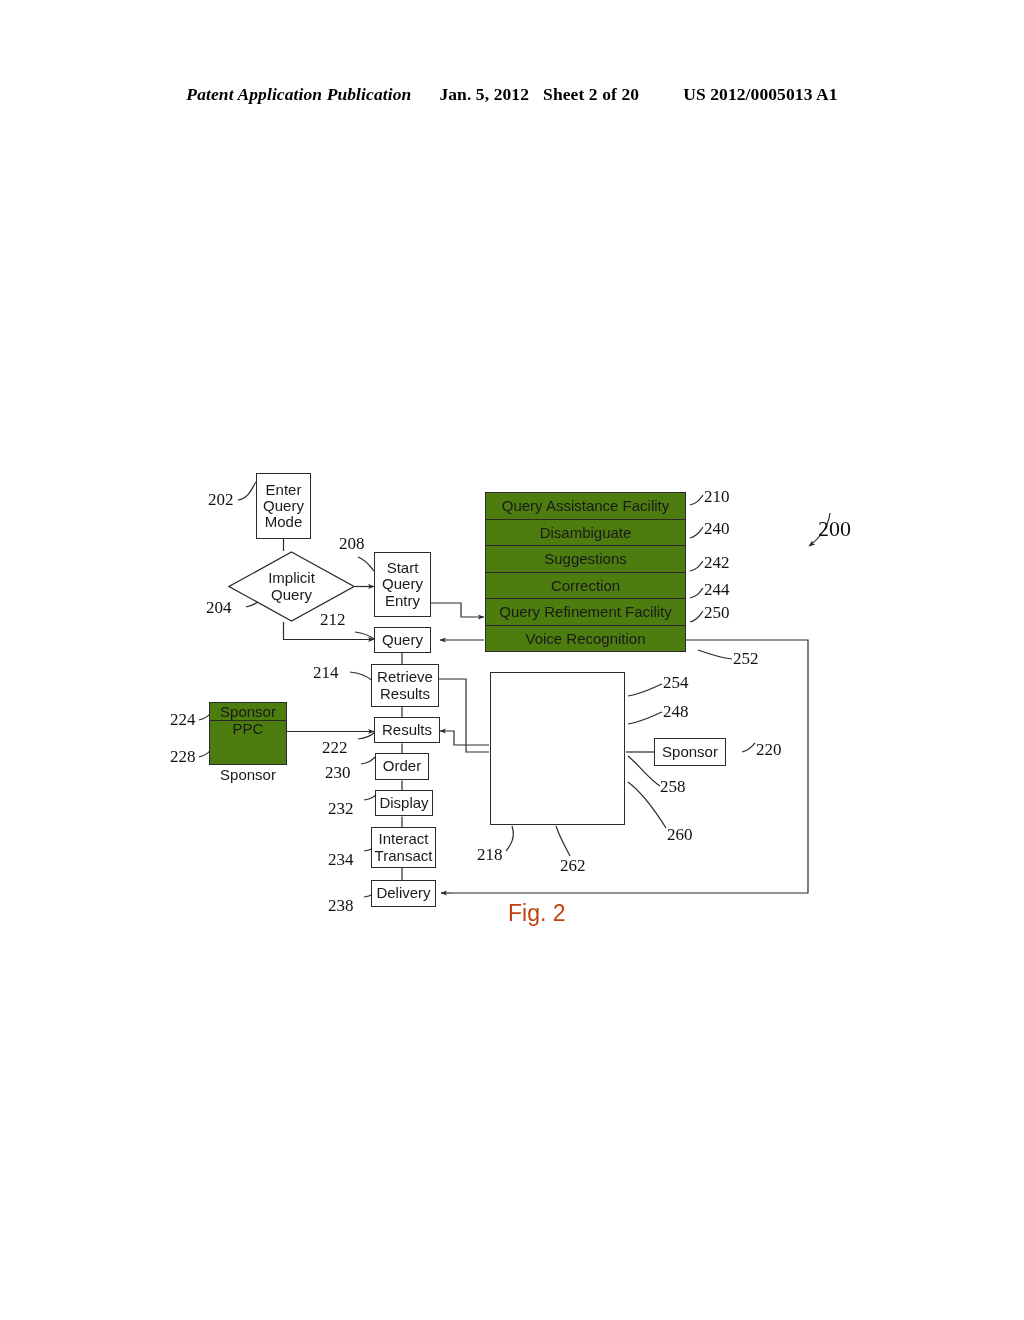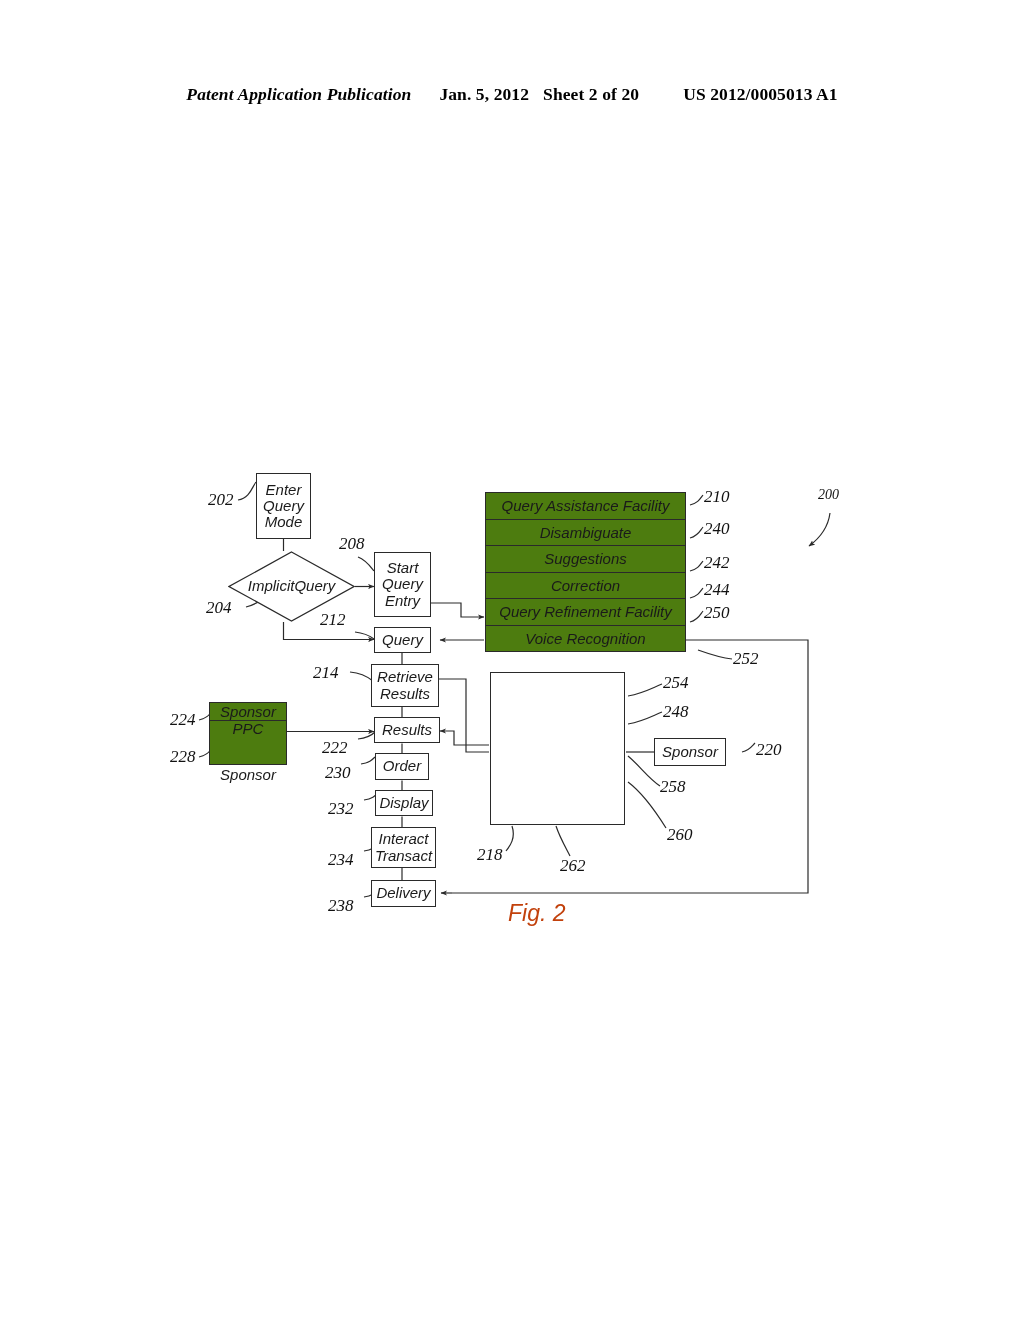--- a/index.html
+++ b/index.html
@@ -37,21 +37,20 @@
   .pat-header .h-sheet { margin-right: 44px; }
   .pat-header .h-num   { }
 
   
   #diagram {
     position: absolute;
     left: 0;
     top: 0;
     width: 1024px;
     height: 1020px;
-    font-style: italic;
   }
 
   
   .nbox {
     position: absolute;
     box-sizing: border-box;
     border: 1.2px solid #2a2a2a;
     background: #ffffff;
     display: flex;
     flex-direction: column;
@@ -99,21 +98,21 @@
   
   .diamond-wrap {
     position: absolute;
     z-index: 5;
   }
   .diamond-wrap .dlabel {
     position: absolute;
     left: 0; top: 0;
     width: 100%; height: 100%;
     display: flex;
-    flex-direction: row;
+    flex-direction: column;
     align-items: center;
     justify-content: center;
     font-size: 15px;
     line-height: 1.08;
     text-align: center;
     color: #1a1a1a;
   }
 
   
   .refnum {
@@ -337,17 +336,17 @@
   <div class="refnum" style="left:660px; top:777px;">258</div>
   <div class="refnum" style="left:667px; top:825px;">260</div>
   <div class="refnum" style="left:560px; top:856px;">262</div>
   <div class="refnum" style="left:477px; top:845px;">218</div>
 
   <div class="nbox" style="left:654px; top:738px; width:72px; height:28px;">
     <span class="ln">Sponsor</span>
   </div>
   <div class="refnum" style="left:756px; top:740px;">220</div>
 
-  <div class="refnum" style="left:818px; top:487px; font-size:14px;">200</div>
+  <div class="refnum" style="left:818px; top:516px; font-size:22px;">200</div>
 
   <div class="figlabel" style="left:508px; top:900px;">Fig. 2</div>
 
 </div>
 
 </body></html>

